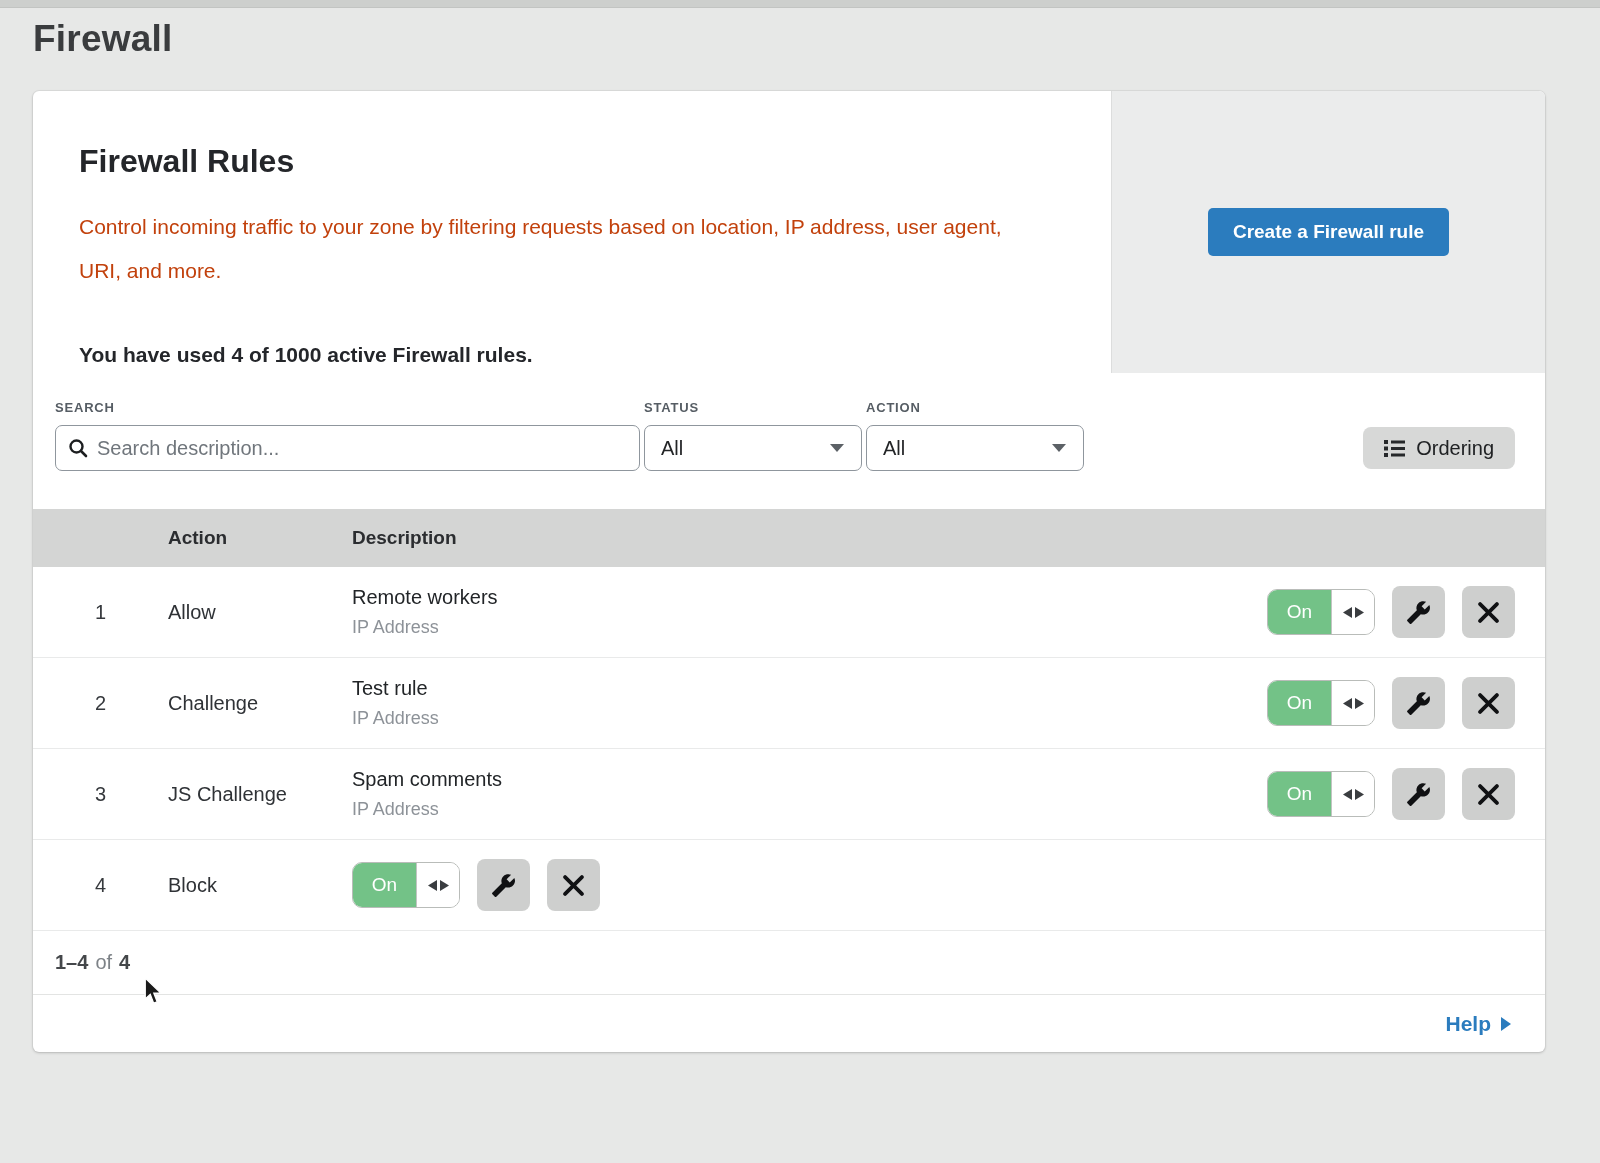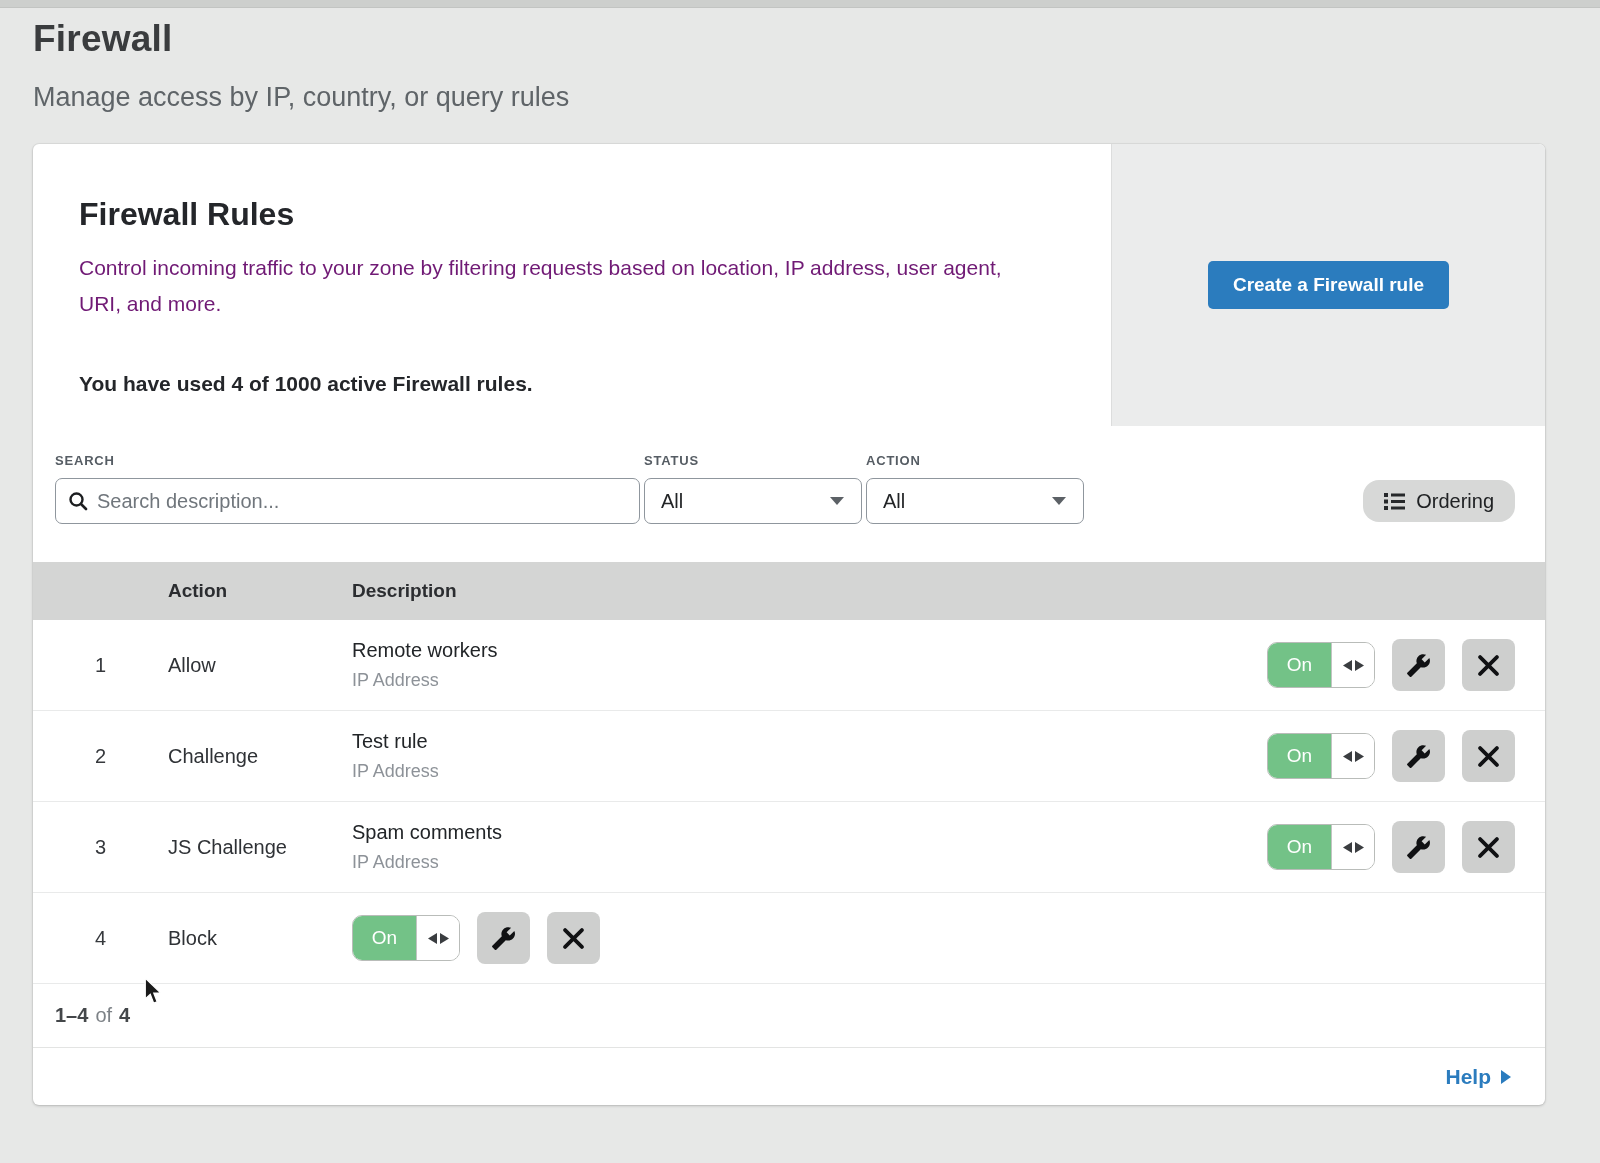--- a/index.html
+++ b/index.html
@@ -23,21 +23,21 @@
     margin: 31px 0 0 33px;
     background: #ffffff;
     border-radius: 6px;
     box-shadow: 0 1px 3px rgba(0,0,0,.18), 0 0 0 1px rgba(0,0,0,.04);
   }
 
   
   .card-top { display: flex; min-height: 282px; }
   .card-top-left { flex: 1; padding: 52px 60px 0 46px; }
   .rules-heading { font-size: 32px; font-weight: 700; color: #24262a; }
-  .rules-desc { margin-top: 17px; font-size: 21px; line-height: 36px; color: #701a75; max-width: 960px; }
+  .rules-desc { margin-top: 25px; font-size: 21px; line-height: 44px; color: #c2410c; max-width: 960px; }
   .rules-usage { margin-top: 50px; font-size: 21px; font-weight: 700; color: #24262a; }
   .card-top-right {
     width: 434px; background: #ebecec; border-left: 1px solid #dcdddd;
     border-top-right-radius: 6px;
     display: flex; align-items: center; justify-content: center;
   }
   .create-btn {
     background: #2b7cbe; color: #ffffff; border: none; cursor: pointer;
     font-family: inherit; font-size: 19px; font-weight: 700;
     padding: 13px 25px; border-radius: 5px;
@@ -62,21 +62,21 @@
   .filter-select { width: 218px; }
   .select-box {
     height: 46px; border: 1.5px solid #8f969d; border-radius: 7px; background: #fff;
     display: flex; align-items: center; justify-content: space-between;
     padding: 0 16px; cursor: pointer;
   }
   .select-value { font-size: 20px; color: #232527; }
   .filters-spacer { flex: 1; }
   .ordering-btn {
     align-self: flex-start; margin-top: 27px;
-    height: 42px; background: #d7d8d7; border: none; border-radius: 16px; cursor: pointer;
+    height: 42px; background: #d7d8d7; border: none; border-radius: 8px; cursor: pointer;
     display: flex; align-items: center; gap: 11px; padding: 0 21px;
     font-family: inherit; font-size: 20px; color: #202224;
   }
 
   
   .thead {
     height: 58px; background: #d4d5d4; display: flex; align-items: center;
     font-size: 19px; font-weight: 700; color: #2b2d30;
   }
   .col-num { width: 135px; text-align: center; flex-shrink: 0; }
@@ -123,21 +123,20 @@
 
   .cursor { position: absolute; left: 143px; top: 978px; pointer-events: none; }
 </style>
 </head>
 <body>
 
 <div class="top-strip"></div>
 
 <div class="page-header">
   <div class="page-title">Firewall</div>
-  <div class="page-subtitle">Manage access by IP, country, or query rules</div>
 </div>
 
 <div class="card">
 
   <div class="card-top">
     <div class="card-top-left">
       <div class="rules-heading">Firewall Rules</div>
       <div class="rules-desc">Control incoming traffic to your zone by filtering requests based on location, IP address, user agent, URI, and more.</div>
       <div class="rules-usage">You have used 4 of 1000 active Firewall rules.</div>
     </div>

